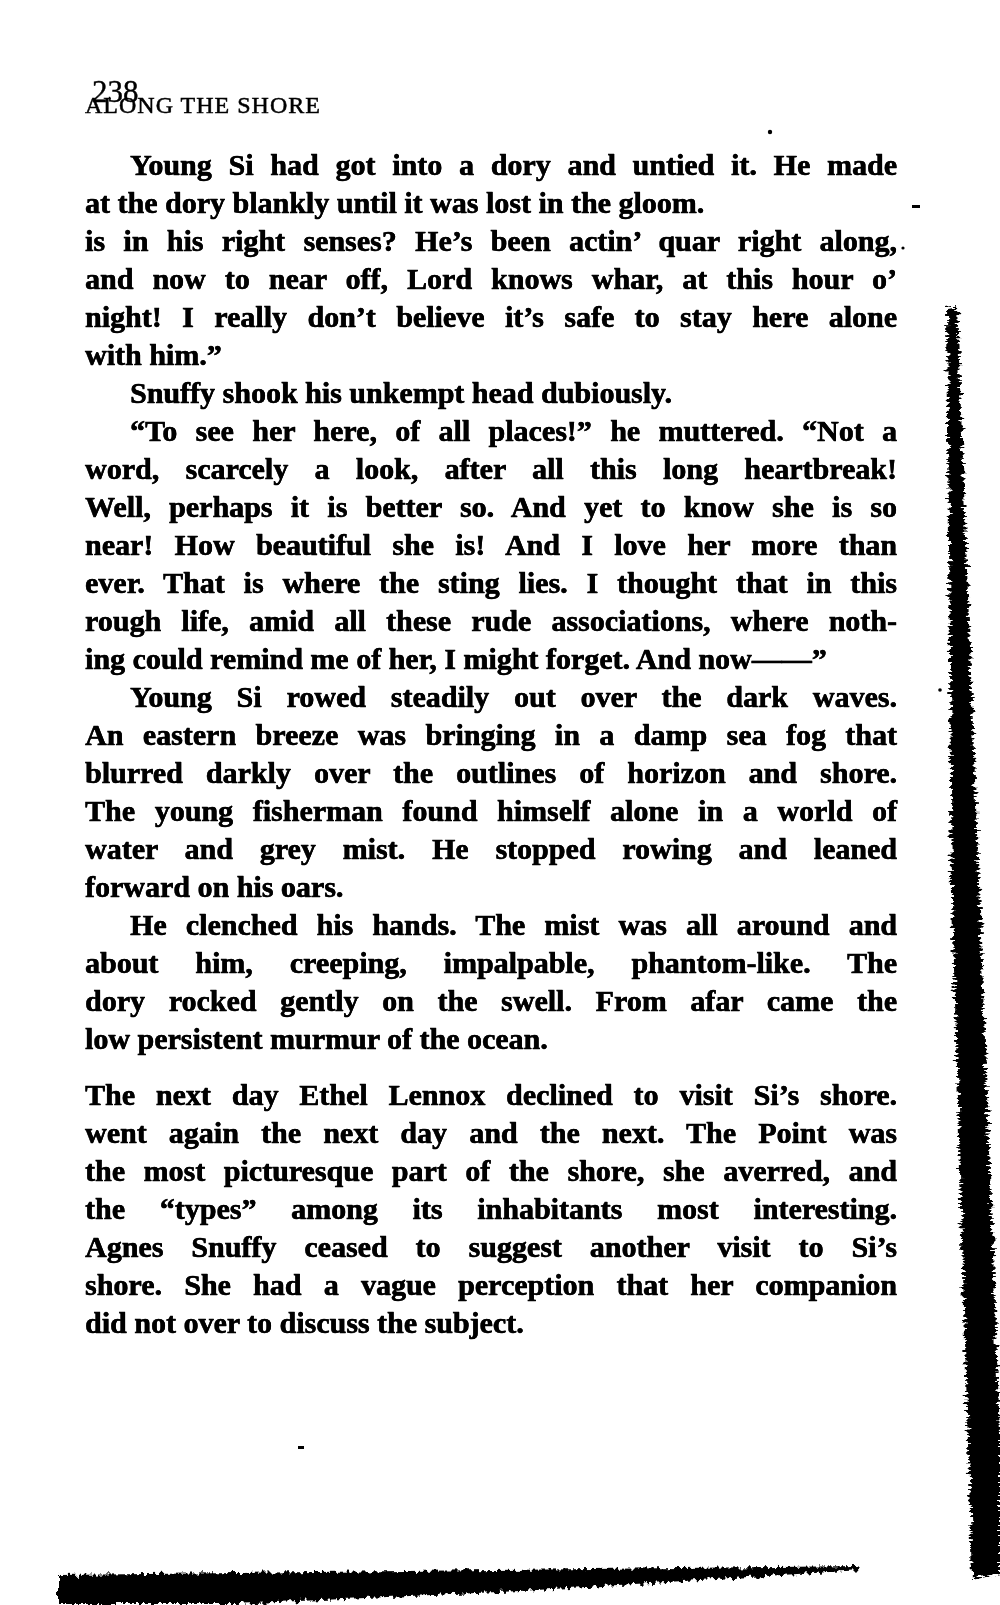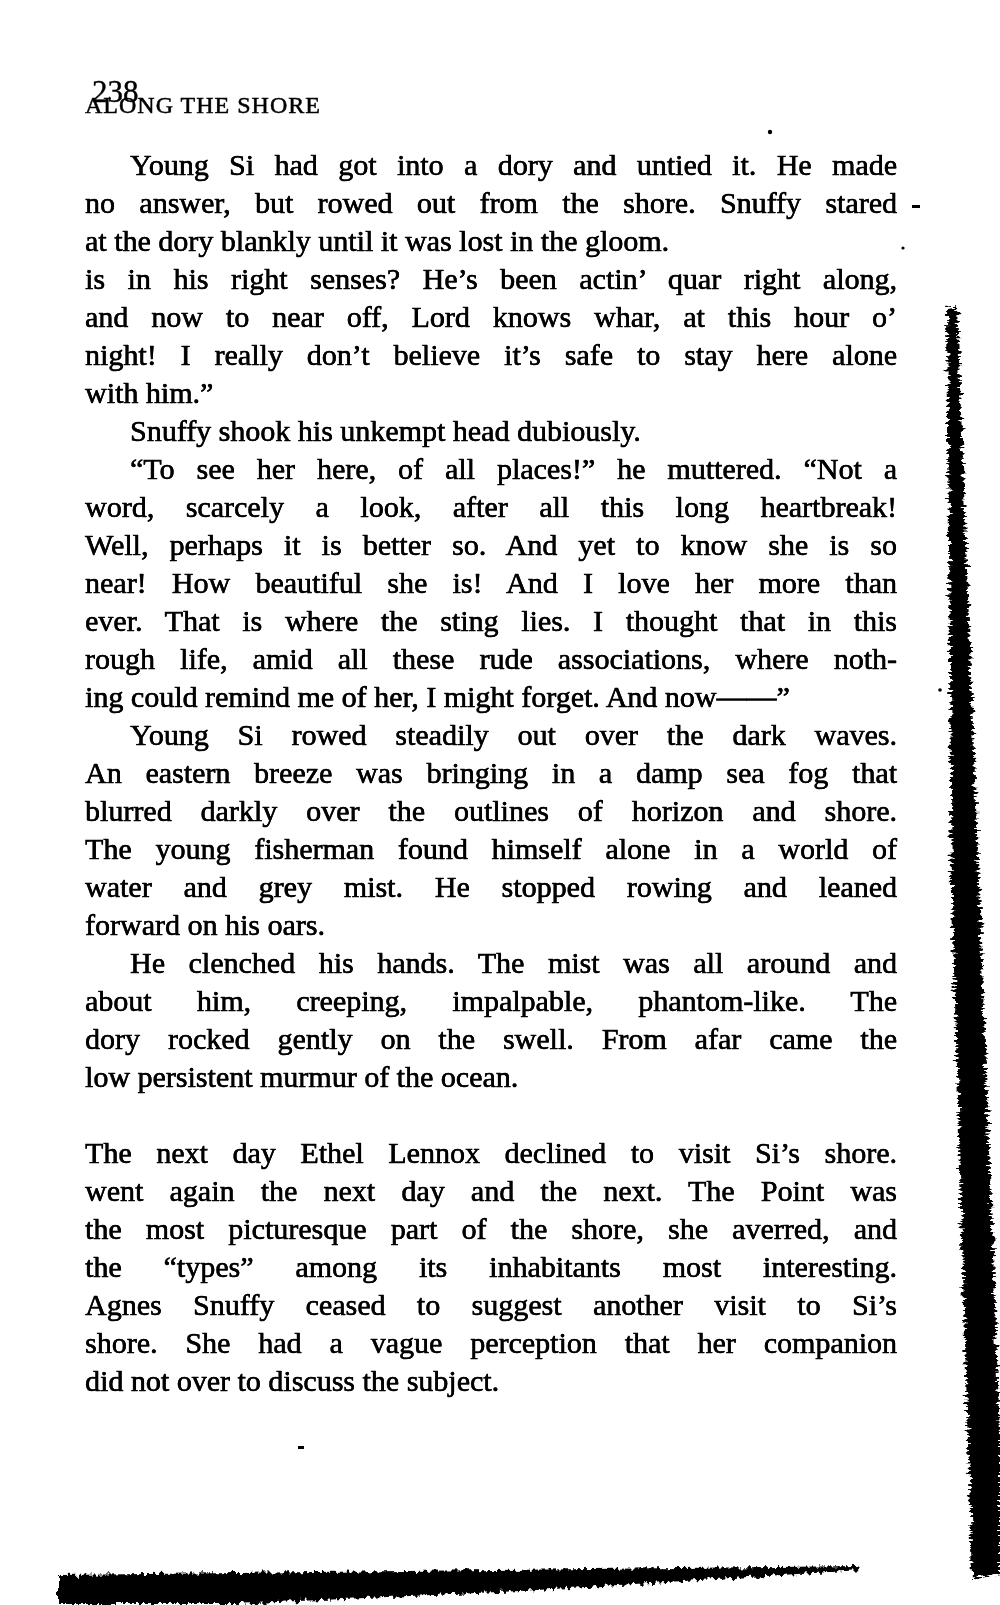--- a/index.html
+++ b/index.html
@@ -33,30 +33,31 @@
     -webkit-text-stroke: 0.5px #000;
   }
   
   .text-block {
     position: absolute;
     left: 85px;
     top: 146px;
     width: 812px;
   }
   .paragraph { margin: 0; }
-  .paragraph.gap { margin-top: 38px; }
+  .paragraph.gap { margin-top: 18px; }
   .line {
     height: 38px;
     line-height: 38px;
     font-size: 30px;
     text-align: justify;
     text-align-last: justify;
     white-space: normal;
     -webkit-text-stroke: 0.45px #000;
     text-shadow: 0.3px 0 0 #000;
+    font-weight: bold;
   }
   .line.last { text-align-last: left; }
   .line.indent { text-indent: 45px; }
   
   .artifacts {
     position: absolute;
     left: 0; top: 0;
     width: 1000px; height: 1605px;
     pointer-events: none;
     z-index: 3;
@@ -67,21 +68,20 @@
 
 <div class="page">
 
   <div class="page-number">238</div>
 
   <div class="running-header">ALONG THE SHORE</div>
 
   <div class="text-block" id="text-block">
       <div class="paragraph">
         <div class="line indent">Young Si had got into a dory and untied it. He made</div>
-        <div class="line">no answer, but rowed out from the shore. Snuffy stared</div>
         <div class="line last">at the dory blankly until it was lost in the gloom.</div>
       </div>
       <div class="paragraph">
         <div class="line">is in his right senses? He’s been actin’ quar right along,</div>
         <div class="line">and now to near off, Lord knows whar, at this hour o’</div>
         <div class="line">night! I really don’t believe it’s safe to stay here alone</div>
         <div class="line last">with him.”</div>
       </div>
       <div class="paragraph">
         <div class="line last indent">Snuffy shook his unkempt head dubiously.</div>

